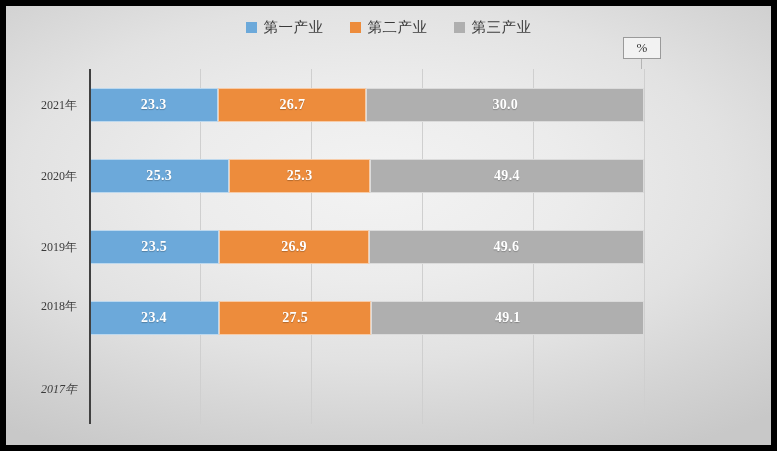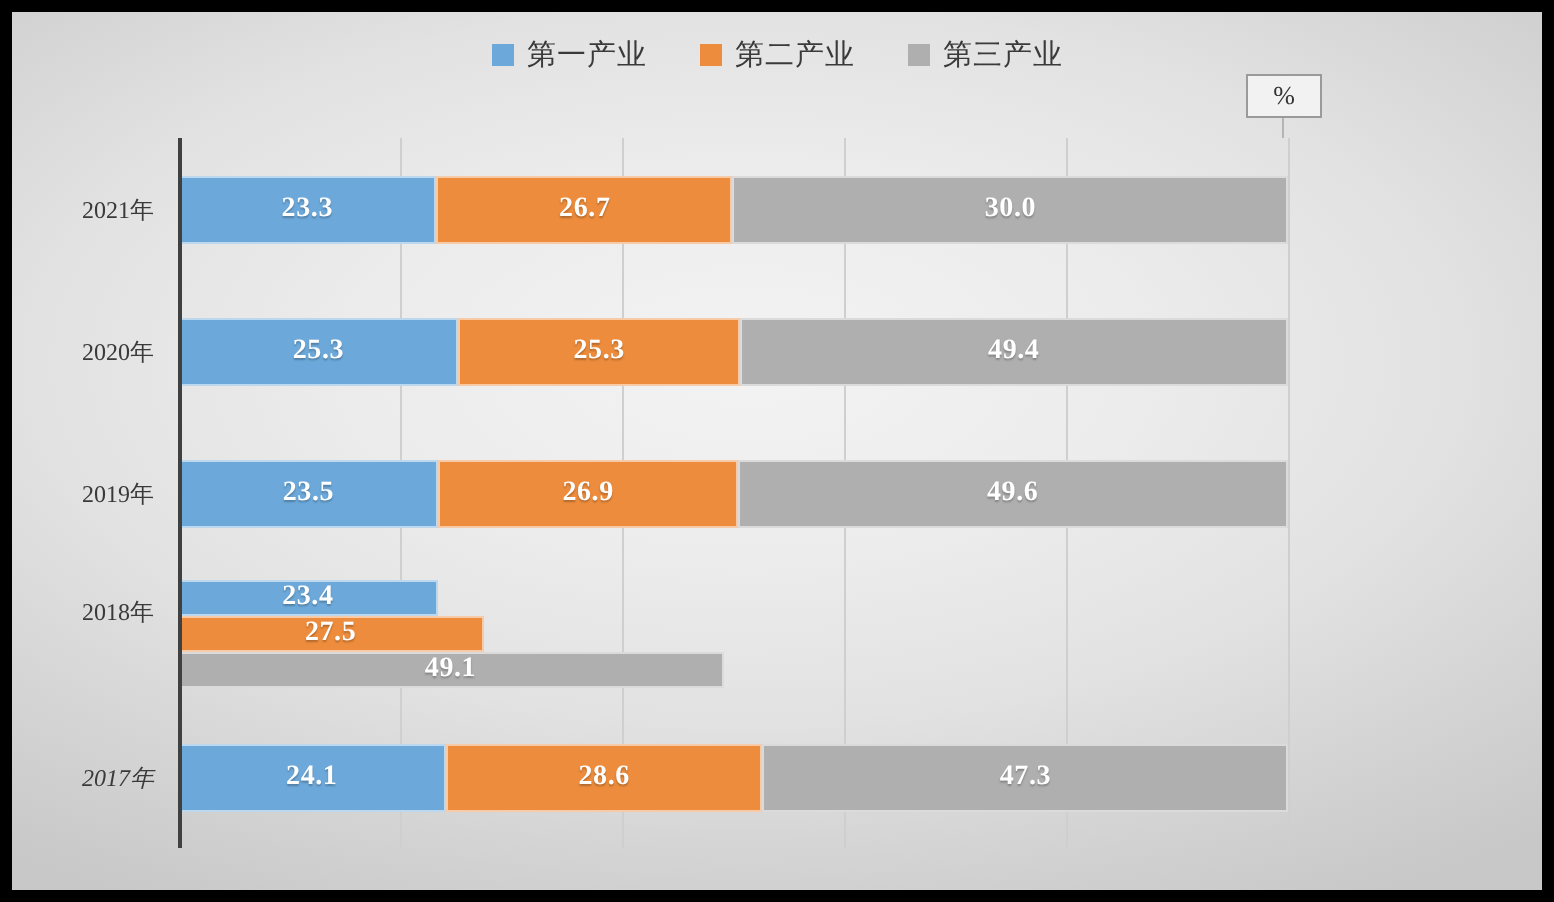--- a/index.html
+++ b/index.html
@@ -243,39 +243,28 @@
             <div class="segment" style="width: 130.425px; background: rgb(108, 169, 218);">
               <span class="segment-value">23.5</span>
             </div>
             <div class="segment" style="width: 149.295px; background: rgb(237, 140, 60);">
               <span class="segment-value">26.9</span>
             </div>
             <div class="segment" style="width: 275.28px; background: rgb(175, 175, 175);">
               <span class="segment-value">49.6</span>
             </div>
           </div>
-          <div class="bar-row" style="top: 221px; flex-direction: column;">
+          <div class="bar-row" style="top: 232px;">
             <div class="segment" style="width: 129.87px; background: rgb(108, 169, 218);">
               <span class="segment-value">23.4</span>
             </div>
             <div class="segment" style="width: 152.625px; background: rgb(237, 140, 60);">
               <span class="segment-value">27.5</span>
             </div>
             <div class="segment" style="width: 272.505px; background: rgb(175, 175, 175);">
               <span class="segment-value">49.1</span>
             </div>
           </div>
-          <div class="bar-row" style="top: 303px;">
-            <div class="segment" style="width: 133.755px; background: rgb(108, 169, 218);">
-              <span class="segment-value">24.1</span>
-            </div>
-            <div class="segment" style="width: 158.73px; background: rgb(237, 140, 60);">
-              <span class="segment-value">28.6</span>
-            </div>
-            <div class="segment" style="width: 262.515px; background: rgb(175, 175, 175);">
-              <span class="segment-value">47.3</span>
-            </div>
-          </div>
         </div>
     </div>
 
   </div>
 </div>
 
 </body></html>

